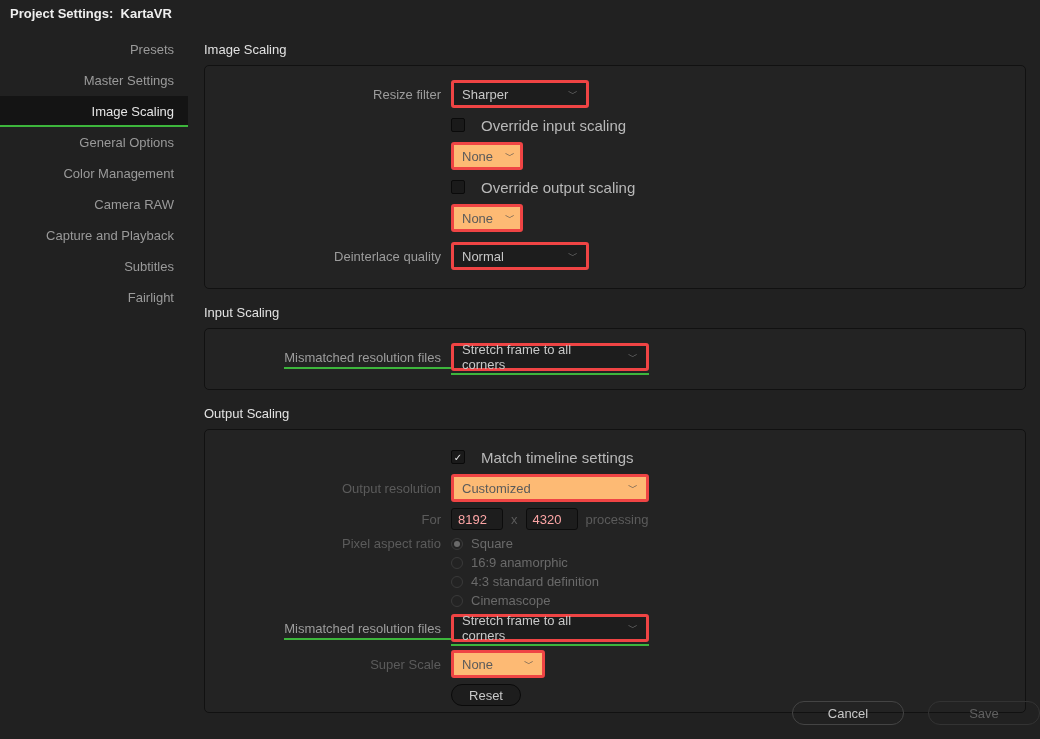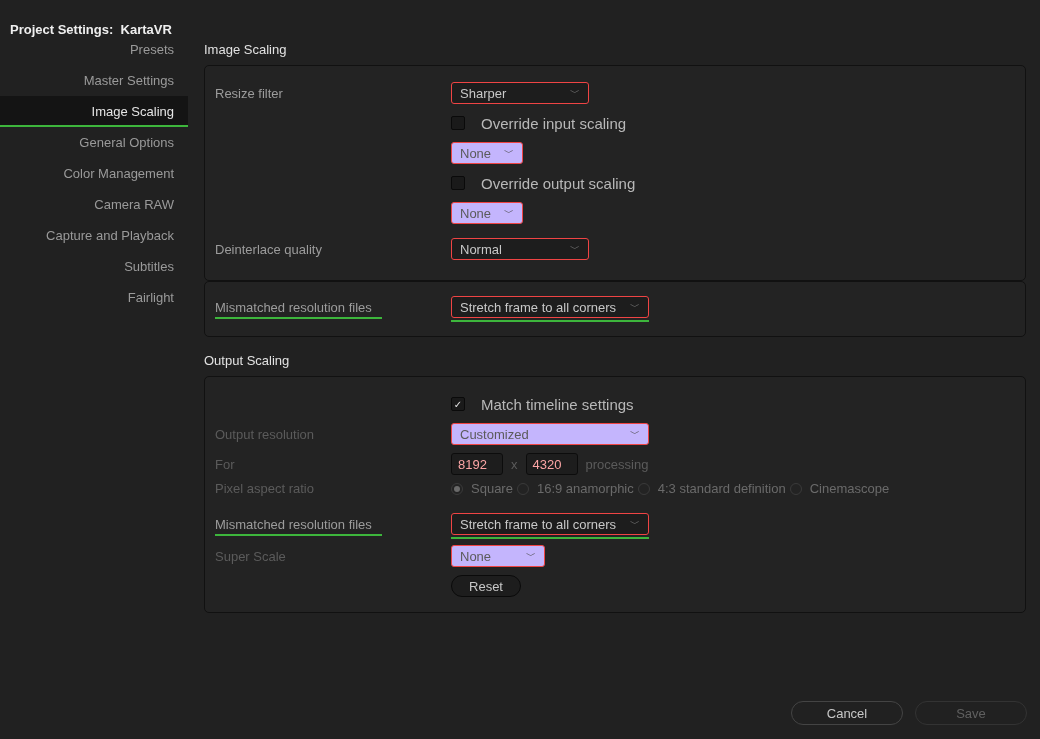--- a/index.html
+++ b/index.html
@@ -6,21 +6,21 @@
   html, body {
     width: 1040px; height: 739px;
     background: #212121;
     font-family: "Helvetica Neue", Arial, sans-serif;
     font-size: 13px;
     color: #cccccc;
     overflow: hidden;
   }
   .titlebar {
     height: 28px;
-    padding: 22px 10px 0 10px;
+    padding: 6px 10px 0 10px;
     color: #efefef;
     font-size: 13px;
     font-weight: 600;
   }
   .layout {
     display: flex;
     height: calc(100% - 28px);
   }
   .sidebar {
     width: 188px;
@@ -57,41 +57,41 @@
     padding: 14px 10px 14px 10px;
   }
   .row {
     display: flex;
     align-items: center;
     min-height: 26px;
     margin-bottom: 4px;
   }
   .row-label {
     width: 236px;
-    text-align: left;
+    text-align: right;
     padding-right: 10px;
     color: #9c9c9c;
     font-size: 13px;
   }
   .row-label.disabled { color: #5b5b5b; }
   .row-content { flex: 1; display: flex; align-items: center; gap: 8px; }
   .select {
     display: flex; align-items: center; justify-content: space-between;
-    height: 22px;
+    height: 28px;
     background: #1d1d1d;
-    border: 1px solid #ef4444;
+    border: 3px solid #ef4444;
     border-radius: 3px;
     padding: 0 8px;
     color: #c8c8c8;
     font-size: 13px;
     cursor: pointer;
     min-width: 72px;
   }
   .select.disabled {
-    background: #c4b5fd;
+    background: #fdba74;
     color: #5b5b5b;
     cursor: default;
   }
   .select .chev {
     font-size: 10px;
     color: #7a7a7a;
     margin-left: 12px;
   }
   .select.disabled .chev { color: #4c4c4c; }
   .w138 { width: 138px; }
@@ -117,21 +117,21 @@
     background: #1d1d1d;
     border: 1px solid #0c0c0c;
     border-radius: 3px;
     padding: 0 6px;
     display:flex; align-items:center;
     color: #fca5a5;
     font-size: 13px;
   }
   .processing { color:#5b5b5b; }
 
-  .radio-group { display:flex; flex-direction:row; gap:4px; }
+  .radio-group { display:flex; flex-direction:column; gap:4px; }
   .radio {
     display:flex; align-items:center; gap:8px;
     color:#6a6a6a; font-size:13px;
   }
   .radio .dot {
     width:12px; height:12px; border-radius:50%;
     border:1px solid #3a3a3a;
     display:flex; align-items:center; justify-content:center;
   }
   .radio.selected .dot::after {
@@ -152,22 +152,22 @@
     border-radius: 11px;
     background: #1d1d1d;
     color: #c8c8c8;
     display:flex; align-items:center; justify-content:center;
     cursor:pointer;
     font-size:13px;
   }
 
   .footer {
     position: absolute;
-    right: 13px; bottom: 14px;
-    display: flex; gap: 12px;
+    right: 0; bottom: 14px;
+    display: flex; gap: 24px;
   }
   .footer-btn {
     width: 112px; height: 24px;
     border: 1px solid #444;
     border-radius: 12px;
     background: transparent;
     color: #c8c8c8;
     display:flex; align-items:center; justify-content:center;
     cursor:pointer;
     font-size:13px;
@@ -247,40 +247,41 @@
         <div class="row-label">Deinterlace quality</div>
         <div class="row-content">
           <div class="select w138">
             <span>Normal</span>
             <span class="chev">﹀</span>
           </div>
         </div>
       </div>
     </div>
 
+    <div class="section-title" style="margin-top:16px;">Input Scaling</div>
     <div class="panel">
       <div class="row" style="margin-bottom:0;">
         <div class="row-label" style="padding-right:0;">
           <span class="highlight-underline" style="padding-right:10px;">
             <span>Mismatched resolution files</span>
           </span>
         </div>
         <div class="row-content">
           <span class="highlight-underline">
             <div class="select w198">
               <span>Stretch frame to all corners</span>
               <span class="chev">﹀</span>
             </div>
           </span>
         </div>
       </div>
     </div>
 
     <div class="section-title" style="margin-top:16px;">Output Scaling</div>
-    <div class="panel" style="padding-bottom:13px;">
+    <div class="panel" style="padding-bottom:4px;">
       <div class="row">
         <div class="row-label"></div>
         <div class="row-content">
           <div class="checkbox checked"></div>
           <span class="cb-label">Match timeline settings</span>
         </div>
       </div>
       <div class="row">
         <div class="row-label disabled">Output resolution</div>
         <div class="row-content">

